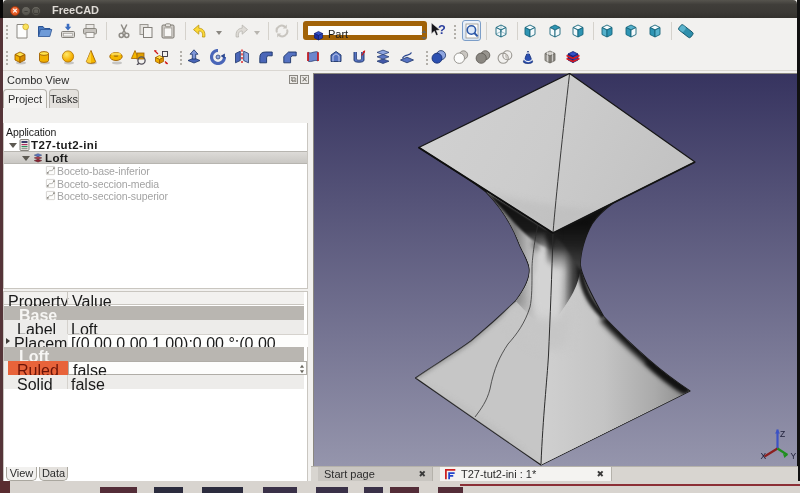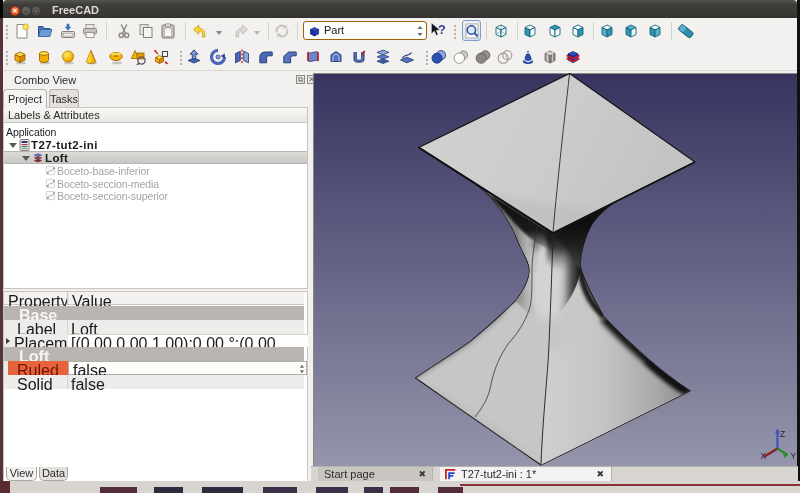--- a/index.html
+++ b/index.html
@@ -21,25 +21,25 @@
 #btn-min span, #btn-max span { color:#35332f; }
 
 #tb1 { left:0; top:18px; width:794px; height:26px; background:#f2f1ef; }
 #tb2 { left:0; top:44px; width:794px; height:27px; background:#f2f1ef; border-bottom:1px solid #dad7d2; }
 .grip { position:absolute; width:4px; height:15px; top:6px;
   background-image:radial-gradient(circle, #b3b0aa 1px, transparent 1.2px);
   background-size:4px 4px; }
 .tsep { position:absolute; top:4px; width:1px; height:18px; background:#d5d2cc; }
 .darr { position:absolute; top:13px; width:0; height:0; border-left:3.5px solid transparent; border-right:3.5px solid transparent; border-top:4px solid #8a8781; }
 
-#combo { position:absolute; left:300px; top:3px; width:124px; height:19px; background:#fdfdfc; border:1px solid #a16207; border-radius:3px; }
+#combo { position:absolute; left:300px; top:3px; width:124px; height:19px; background:#fdfdfc; border:5px solid #a16207; border-radius:3px; }
 #combo .ctext { position:absolute; left:20px; top:2px; font-size:11px; color:#1a1a1a; }
 
 #panel { left:0; top:71px; width:308px; height:410px; background:#f2f1ef; }
-#pheader { position:absolute; left:7px; top:0; width:308px; height:17px;text-decoration:underline; }
+#pheader { position:absolute; left:0; top:0; width:308px; height:17px;text-decoration:underline; }
 #pheader .ptitle { position:absolute; left:4px; top:3px; font-size:11px; color:#2c2c2c; }
 .phbtn { position:absolute; top:4px; width:9px; height:9px; border:1px solid #8a8781; background:#eceae7; font-size:8px; line-height:7px; text-align:center; color:#6a675f; }
 .ptab { position:absolute; top:18px; height:19px; font-size:11px; color:#2c2c2c; text-align:center;
   background:#e4e1dd; border:1px solid #b5b2ab; border-bottom:none; border-radius:4px 4px 0 0; padding-top:3px; }
 #tab-project { left:0px; width:44px; background:#f5f4f2; z-index:2; }
 #tab-tasks { left:46px; width:30px;text-align:center; }
 #labelbar { position:absolute; left:0px; top:36px; width:305px; height:16px; background:linear-gradient(#f9f8f7,#e9e7e3); border:1px solid #c9c6c0; font-size:11px; color:#2c2c2c; padding:1px 0 0 4px; }
 #tree { position:absolute; left:0px; top:52px; width:305px; height:166px; background:#ffffff; border:1px solid #c9c6c0; border-top:none; overflow:hidden; }
 .trow { position:absolute; left:0; width:305px; height:13px; font-size:10.5px; letter-spacing:-0.1px; color:#1a1a1a; }
 .trow .txt { position:absolute; top:0px; }
@@ -349,21 +349,20 @@
         </svg>
       </div>
     <div class="abs" id="panel">
       <div id="pheader">
         <div class="ptitle">Combo View</div>
         <div class="phbtn" style="left:286px;">⧉</div>
         <div class="phbtn" style="left:297px;">✕</div>
       </div>
       <div class="ptab" id="tab-project">Project</div>
       <div class="ptab" id="tab-tasks">Tasks</div>
-      <div id="labelbar">Labels &amp; Attributes</div>
       <div id="tree">
           <div class="trow" style="top:3px">
             <span class="txt" style="left:2px">Application</span>
           </div>
           <div class="trow" style="top:16px">
             <span class="arr" style="left:5px"></span>
             <svg class="abs" style="left:15px;top:0px" width="11" height="12" viewBox="0 0 11 12">
               <rect x="1" y="0.5" width="9" height="11" rx="1" fill="#eceae7" stroke="#6a675f" stroke-width="0.8"></rect>
               <rect x="2.5" y="2" width="6" height="2" fill="#3a3a6a"></rect>
               <rect x="2.5" y="5" width="6" height="1.2" fill="#b03060"></rect>

